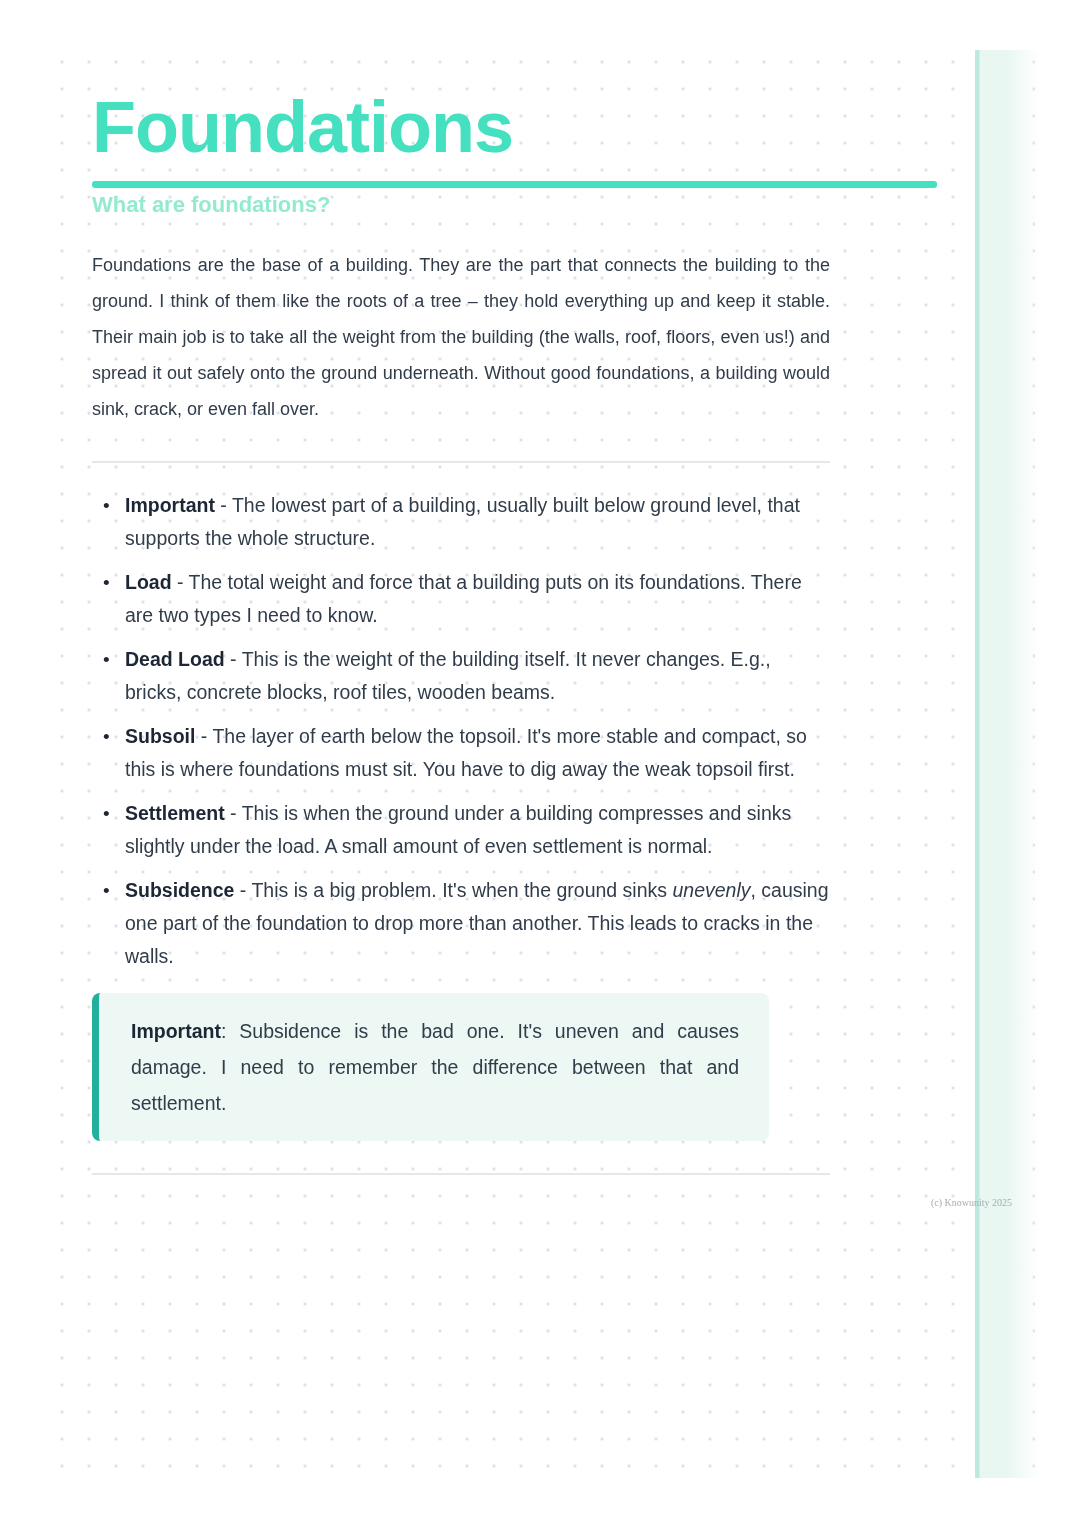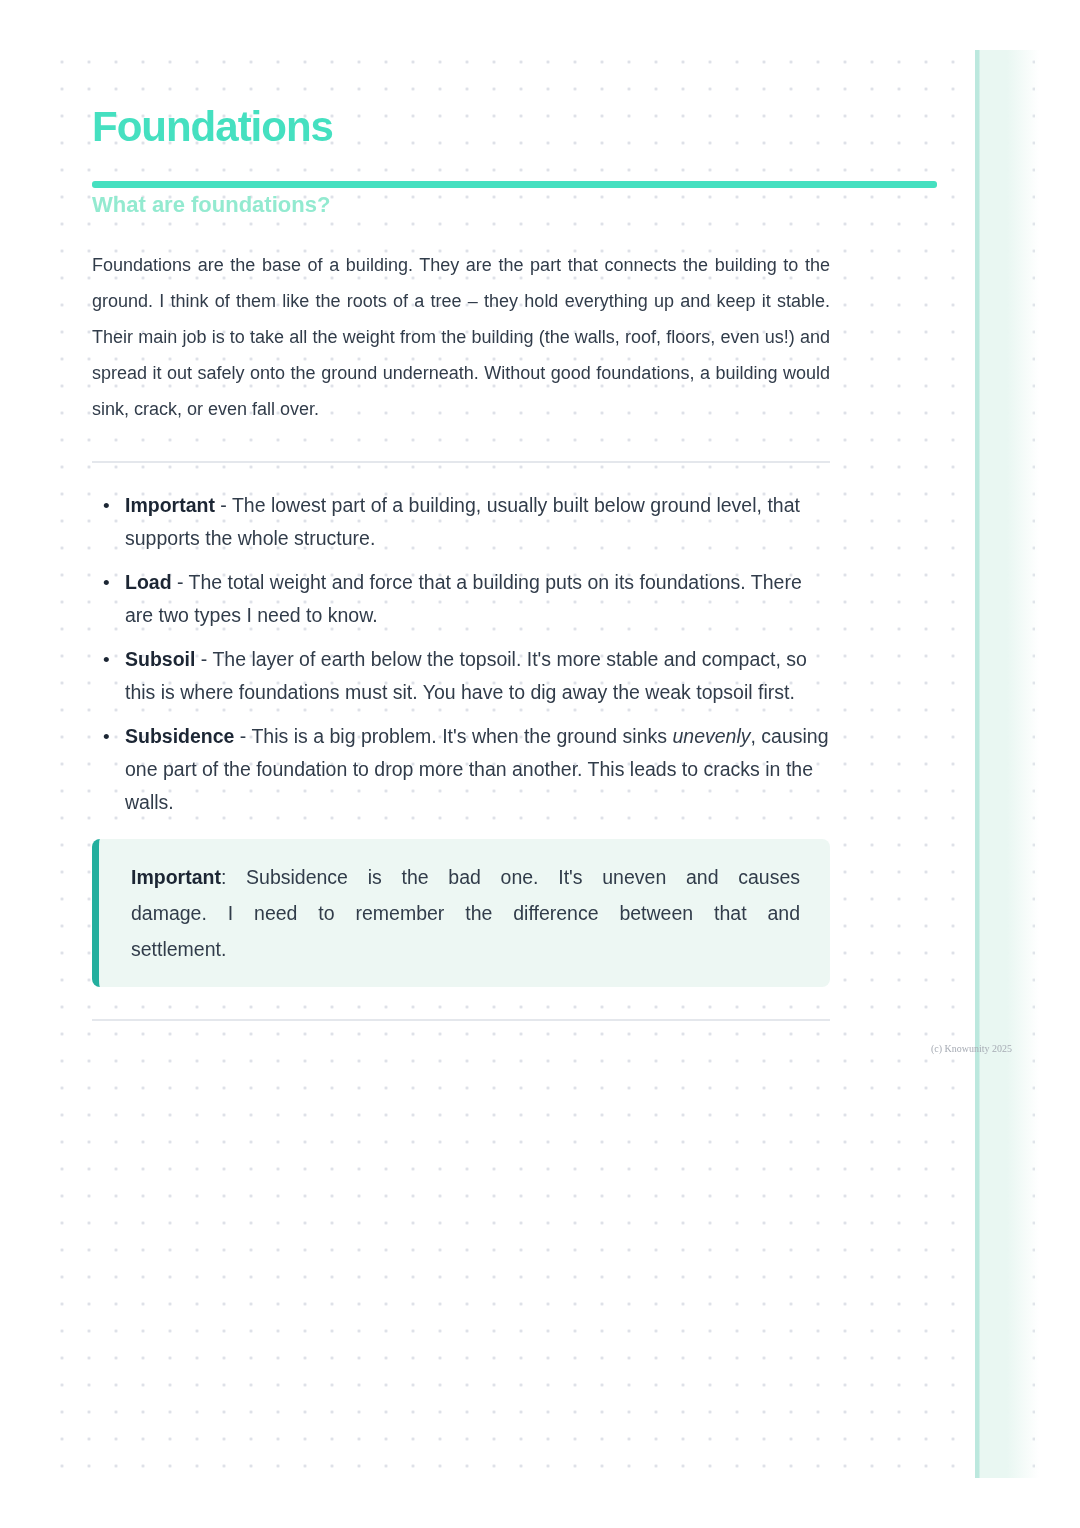--- a/index.html
+++ b/index.html
@@ -44,21 +44,21 @@
       rgba(233,247,242,0) 64px);
     pointer-events:none;
   }
   .content{
     position:absolute;
     left:92px; top:0;
     width:845px;
   }
   h1.page-title{
     margin:100px 0 0 0;
-    font-size:42px;
+    font-size:72px;
     line-height:54px;
     font-weight:800;
     letter-spacing:-1px;
     color:var(--accent);
   }
   .title-underline{
     margin-top:27px;
     width:845px;
     height:7px;
     border-radius:3px;
@@ -110,21 +110,21 @@
     left:11px; top:0;
     color:var(--term-text);
     font-size:19px;
   }
   .term{
     font-weight:700;
     color:var(--term-text);
   }
   .callout{
     margin-top:20px;
-    width:738px;
+    width:677px;
     border-left:7px solid var(--callout-border);
     border-radius:8px;
     background:var(--callout-bg);
     padding:20px 30px 20px 32px;
   }
   .callout p{
     margin:0;
     font-size:19.5px;
     line-height:36px;
     color:var(--body-text);
@@ -156,21 +156,23 @@
 
     <h2 class="section-heading h2-first">What are foundations?</h2>
     <p class="intro-paragraph">Foundations are the base of a building. They are the part that connects the building to the ground. I think of them like the roots of a tree – they hold everything up and keep it stable. Their main job is to take all the weight from the building (the walls, roof, floors, even us!) and spread it out safely onto the ground underneath. Without good foundations, a building would sink, crack, or even fall over.</p>
 
     <hr class="divider">
 
 
     <ul class="key-terms-list">
       <li><span class="term">Important</span><span> - </span><span>The lowest part of a building, usually built below ground level, that supports the whole structure.</span></li>
       <li><span class="term">Load</span><span> - </span><span>The total weight and force that a building puts on its foundations. There are two types I need to know.</span></li>
+      <li><span class="term">Dead Load</span><span> - </span><span>This is the weight of the building itself. It never changes. E.g., bricks, concrete blocks, roof tiles, wooden beams.</span></li>
       <li><span class="term">Subsoil</span><span> - </span><span>The layer of earth below the topsoil. It's more stable and compact, so this is where foundations must sit. You have to dig away the weak topsoil first.</span></li>
+      <li><span class="term">Settlement</span><span> - </span><span>This is when the ground under a building compresses and sinks slightly under the load. A small amount of even settlement is normal.</span></li>
       <li><span class="term">Subsidence</span><span> - </span><span>This is a big problem. It's when the ground sinks </span><em>unevenly</em><span>, causing one part of the foundation to drop more than another. This leads to cracks in the walls.</span></li>
     </ul>
 
     <div class="callout">
       <p><span class="term">Important</span><span>: Subsidence is the bad one. It's uneven and causes damage. I need to remember the difference between that and settlement.</span></p>
     </div>
 
     <hr class="divider divider-bottom">
 
     <div class="watermark-row">

